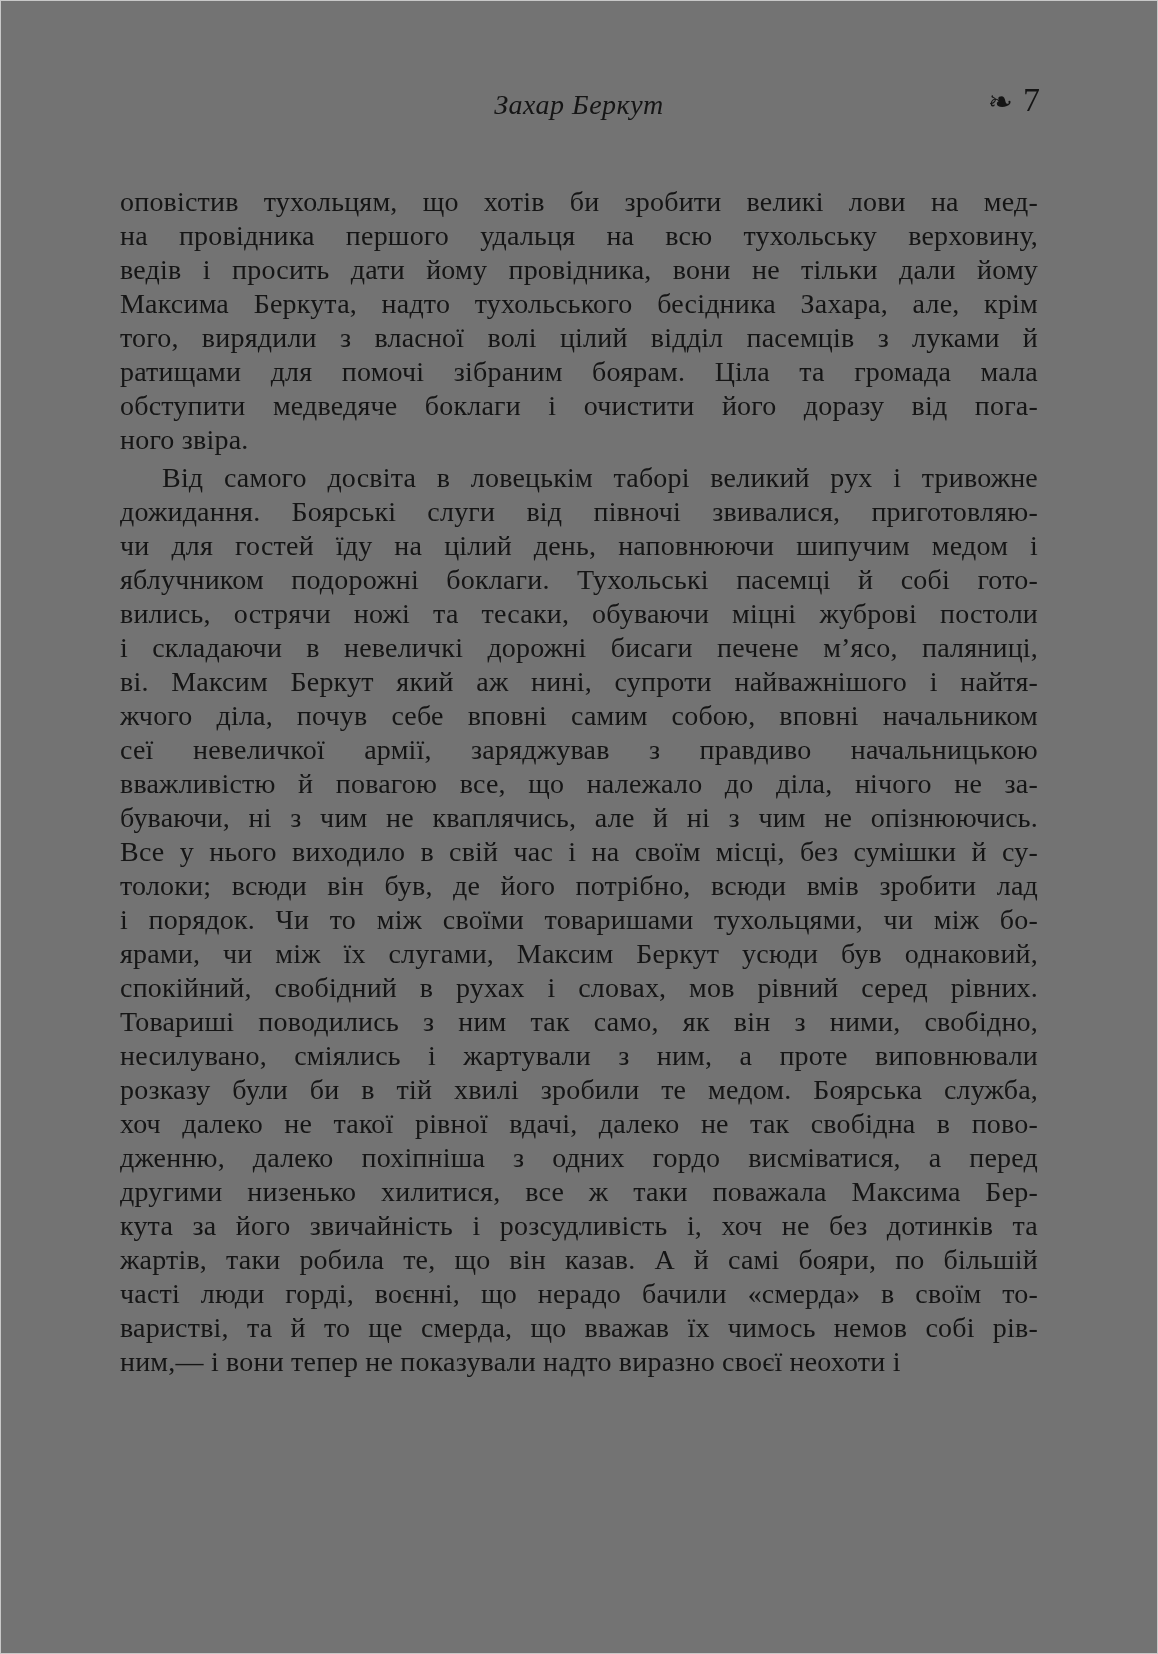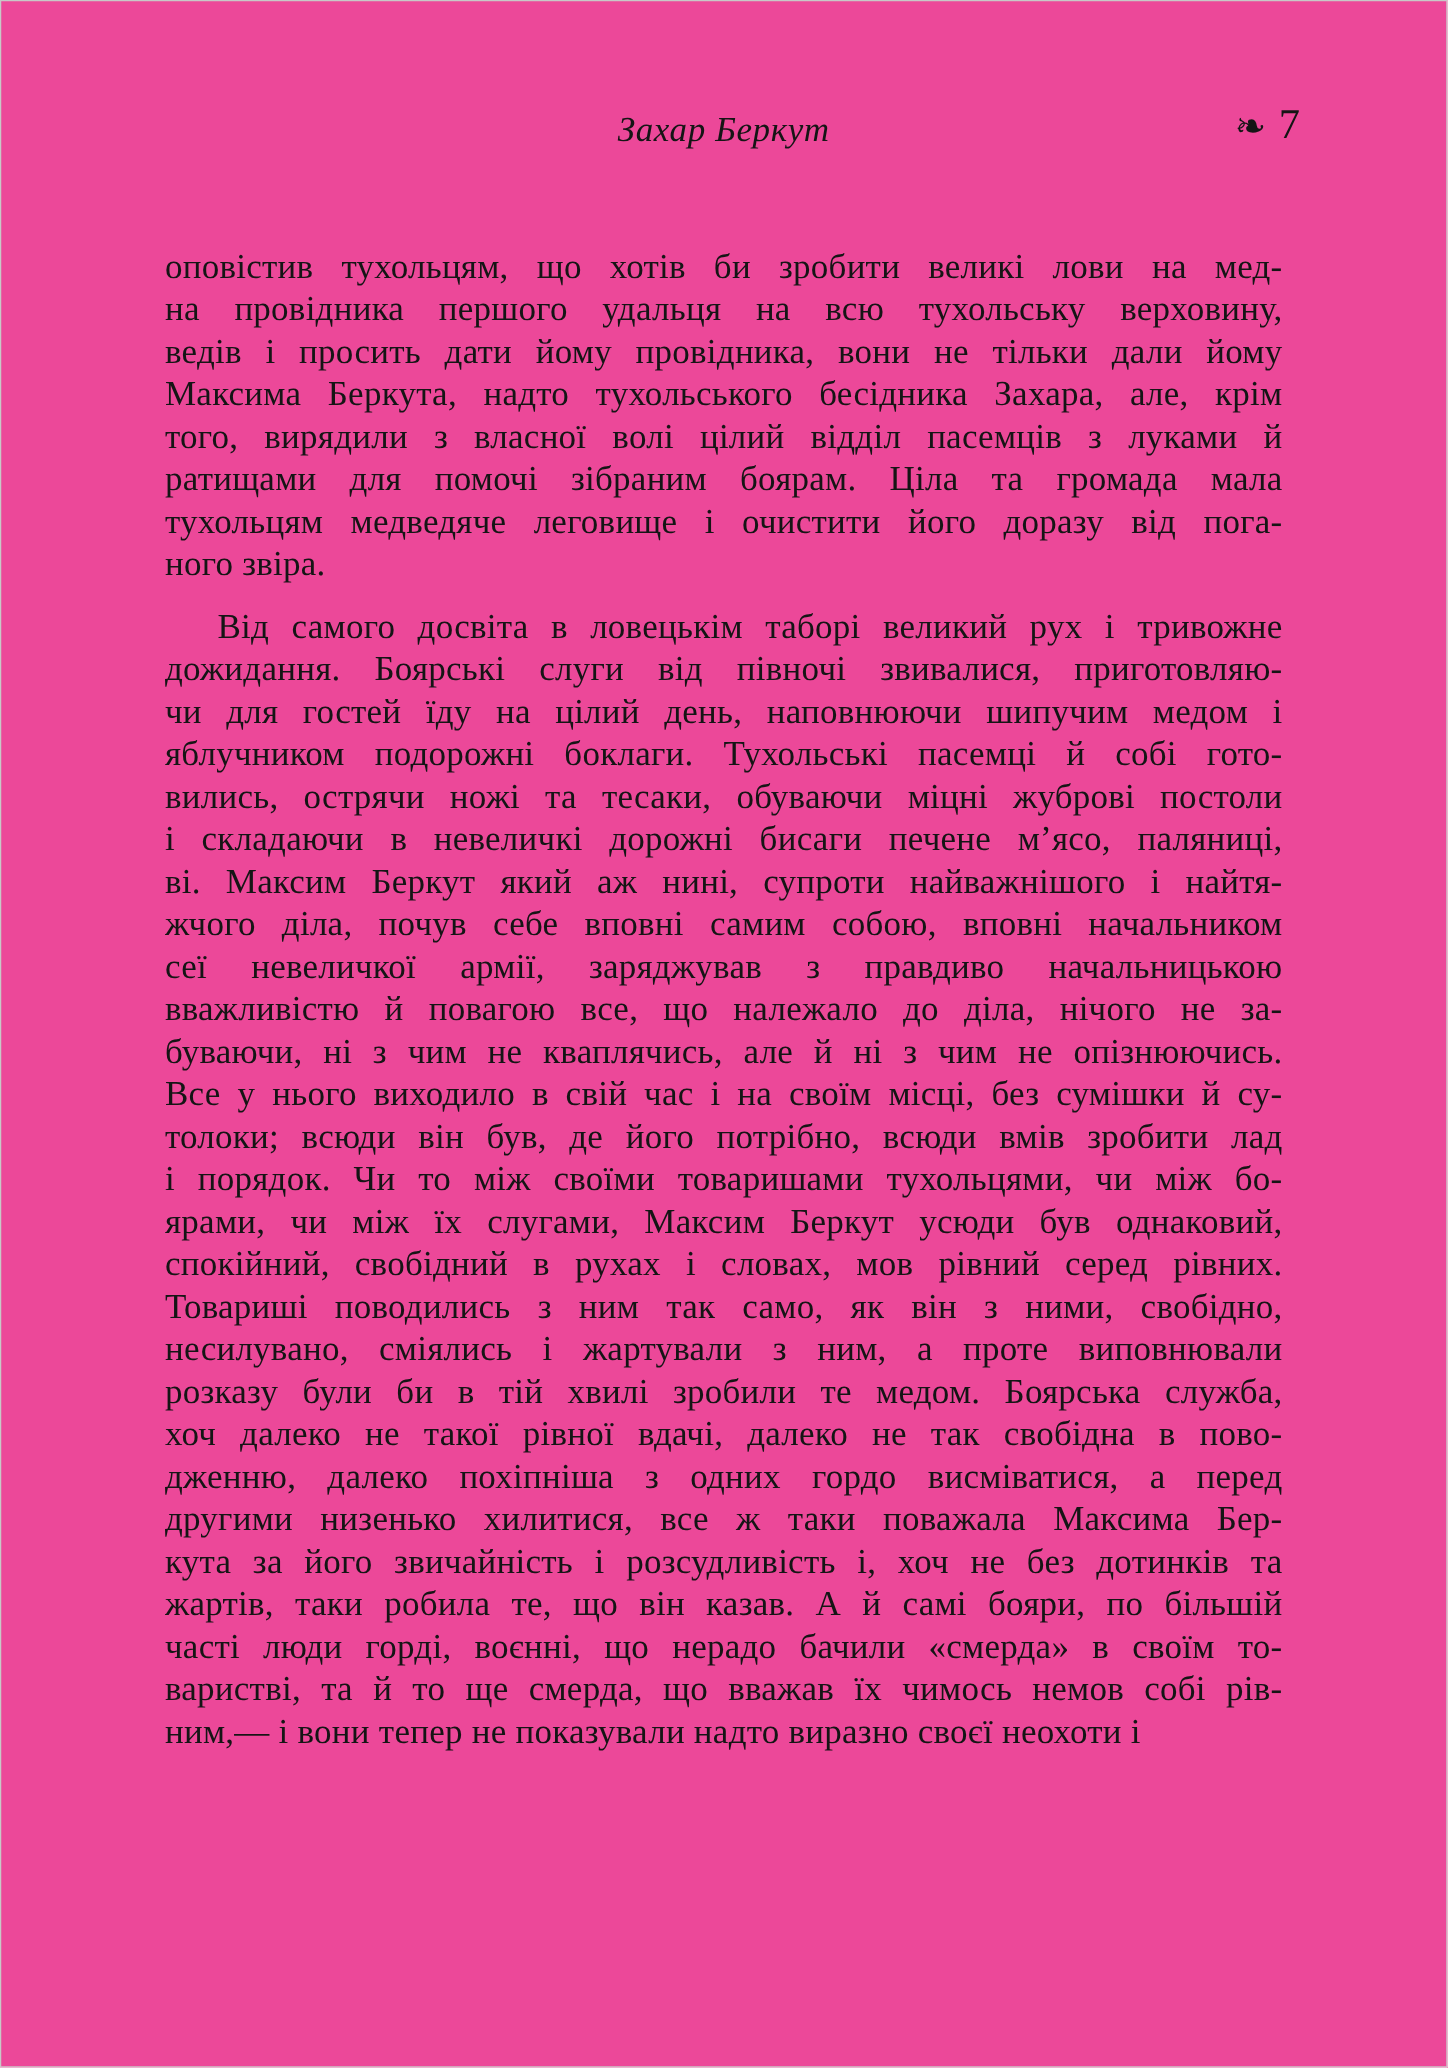--- a/index.html
+++ b/index.html
@@ -4,21 +4,21 @@
 <style>
   html, body {
     margin: 0;
     padding: 0;
     background: #ffffff;
   }
   .page {
     position: relative;
     width: 1158px;
     height: 1654px;
-    background: #ec4899;
+    background: #737373;
     box-sizing: border-box;
     border: 1px solid #c8c8c8;
     font-family: "Liberation Serif", "DejaVu Serif", serif;
     color: #151515;
     overflow: hidden;
   }
   .header {
     position: absolute;
     top: 88px;
     left: 115px;
@@ -51,21 +51,21 @@
     font-size: 34px;
     line-height: 1;
   }
   .text-block {
     position: absolute;
     top: 180px;
     left: 115px;
     width: 926px;
   }
   .paragraph {
-    margin: 16px;
+    margin: 4px;
   }
   .line {
     font-size: 28px;
     line-height: 34px;
     height: 34px;
     white-space: normal;
     text-align: justify;
     text-align-last: justify;
     letter-spacing: 0.2px;
     overflow: hidden;
@@ -91,21 +91,21 @@
   </div>
 
   <div class="text-block">
       <div class="paragraph">
         <div class="line">оповістив тухольцям, що хотів би зробити великі лови на мед-</div>
         <div class="line">на провідника першого удальця на всю тухольську верховину,</div>
         <div class="line">ведів і просить дати йому провідника, вони не тільки дали йому</div>
         <div class="line">Максима Беркута, надто тухольського бесідника Захара, але, крім</div>
         <div class="line">того, вирядили з власної волі цілий відділ пасемців з луками й</div>
         <div class="line">ратищами для помочі зібраним боярам. Ціла та громада мала</div>
-        <div class="line">тухольцям медведяче леговище і очистити його доразу від пога-</div>
+        <div class="line">обступити медведяче боклаги і очистити його доразу від пога-</div>
         <div class="line line-last">ного звіра.</div>
       </div>
       <div class="paragraph">
         <div class="line line-indent">Від самого досвіта в ловецькім таборі великий рух і тривожне</div>
         <div class="line">дожидання. Боярські слуги від півночі звивалися, приготовляю-</div>
         <div class="line">чи для гостей їду на цілий день, наповнюючи шипучим медом і</div>
         <div class="line">яблучником подорожні боклаги. Тухольські пасемці й собі гото-</div>
         <div class="line">вились, острячи ножі та тесаки, обуваючи міцні жуброві постоли</div>
         <div class="line">і складаючи в невеличкі дорожні бисаги печене м’ясо, паляниці,</div>
         <div class="line">ві. Максим Беркут який аж нині, супроти найважнішого і найтя-</div>

